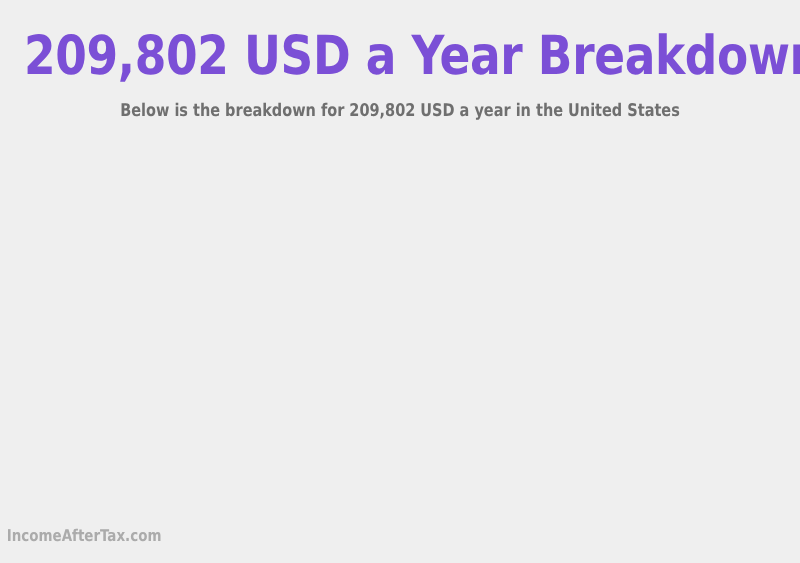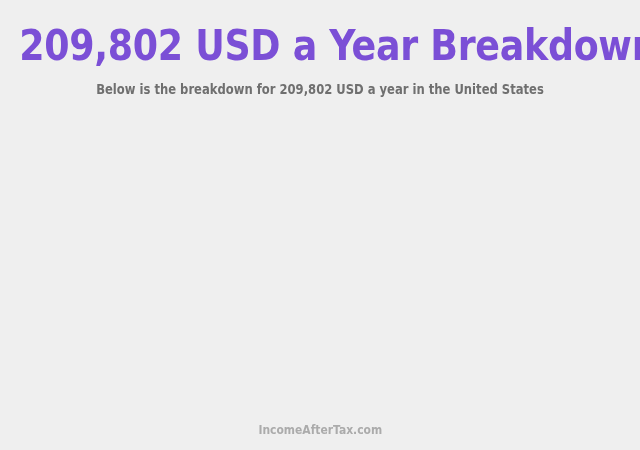--- a/index.html
+++ b/index.html
@@ -58,21 +58,20 @@
     left: 0;
     width: 640px;
     height: 282px;
     background: transparent;
   }
   .footer {
     position: absolute;
     left: 0;
     bottom: 12px;
     width: 640px;
-    text-align: center;
   }
   .site-credit {
     font-family: "Liberation Sans Narrow", "DejaVu Sans Condensed", "Liberation Sans", sans-serif;
     font-size: 13px;
     line-height: 16px;
     font-weight: bold;
     color: #ababab;
     transform: scaleX(0.92);
     transform-origin: center center;
     display: inline-block;

